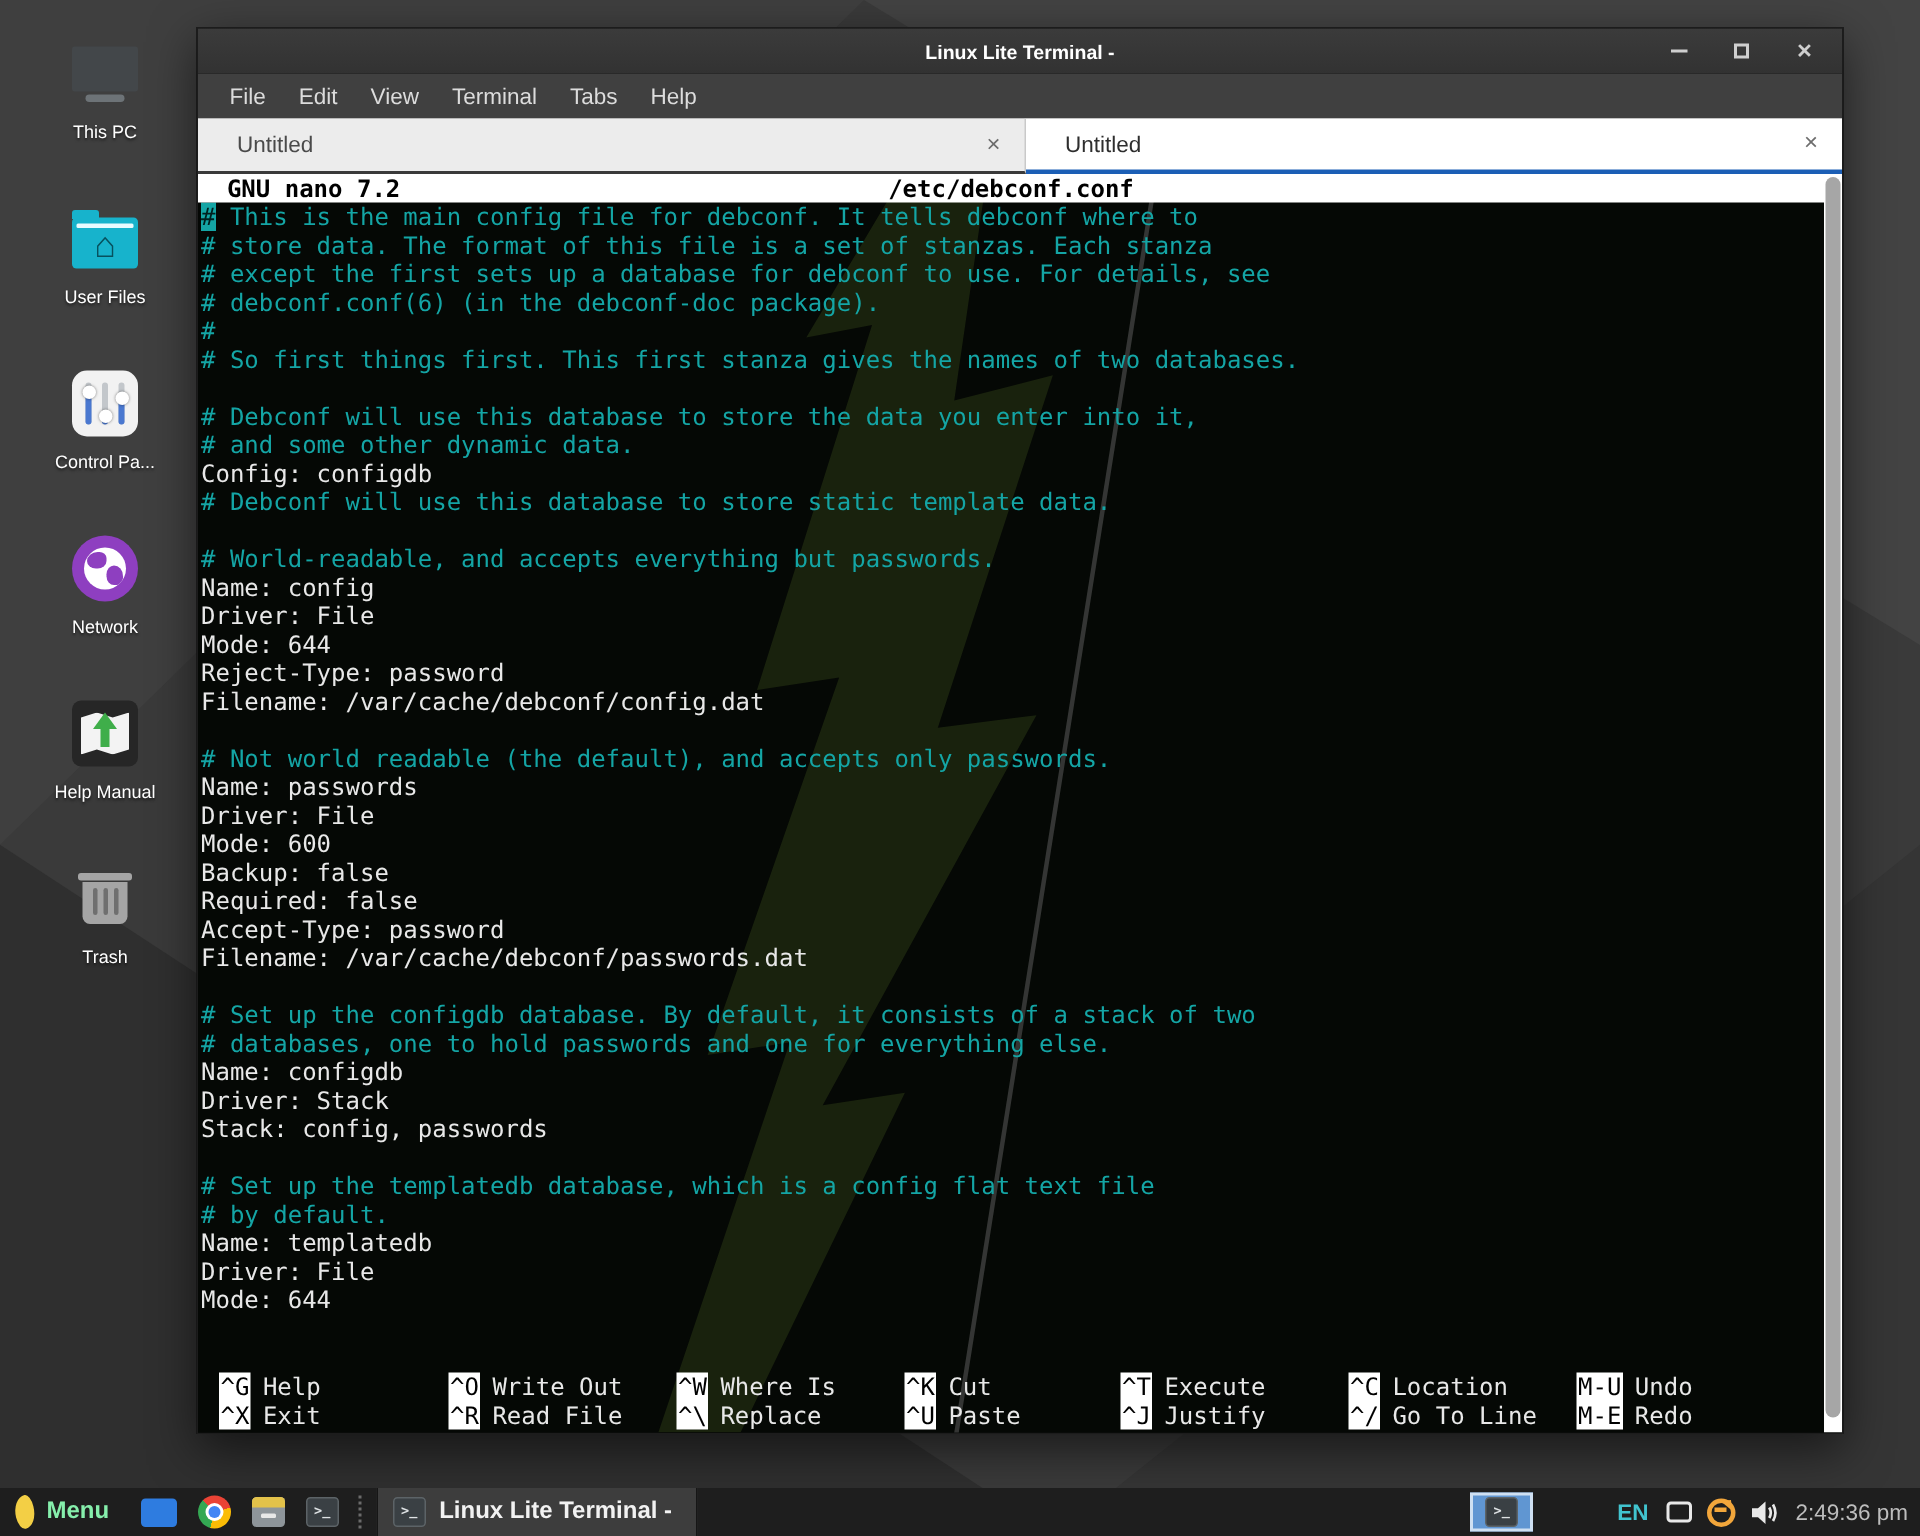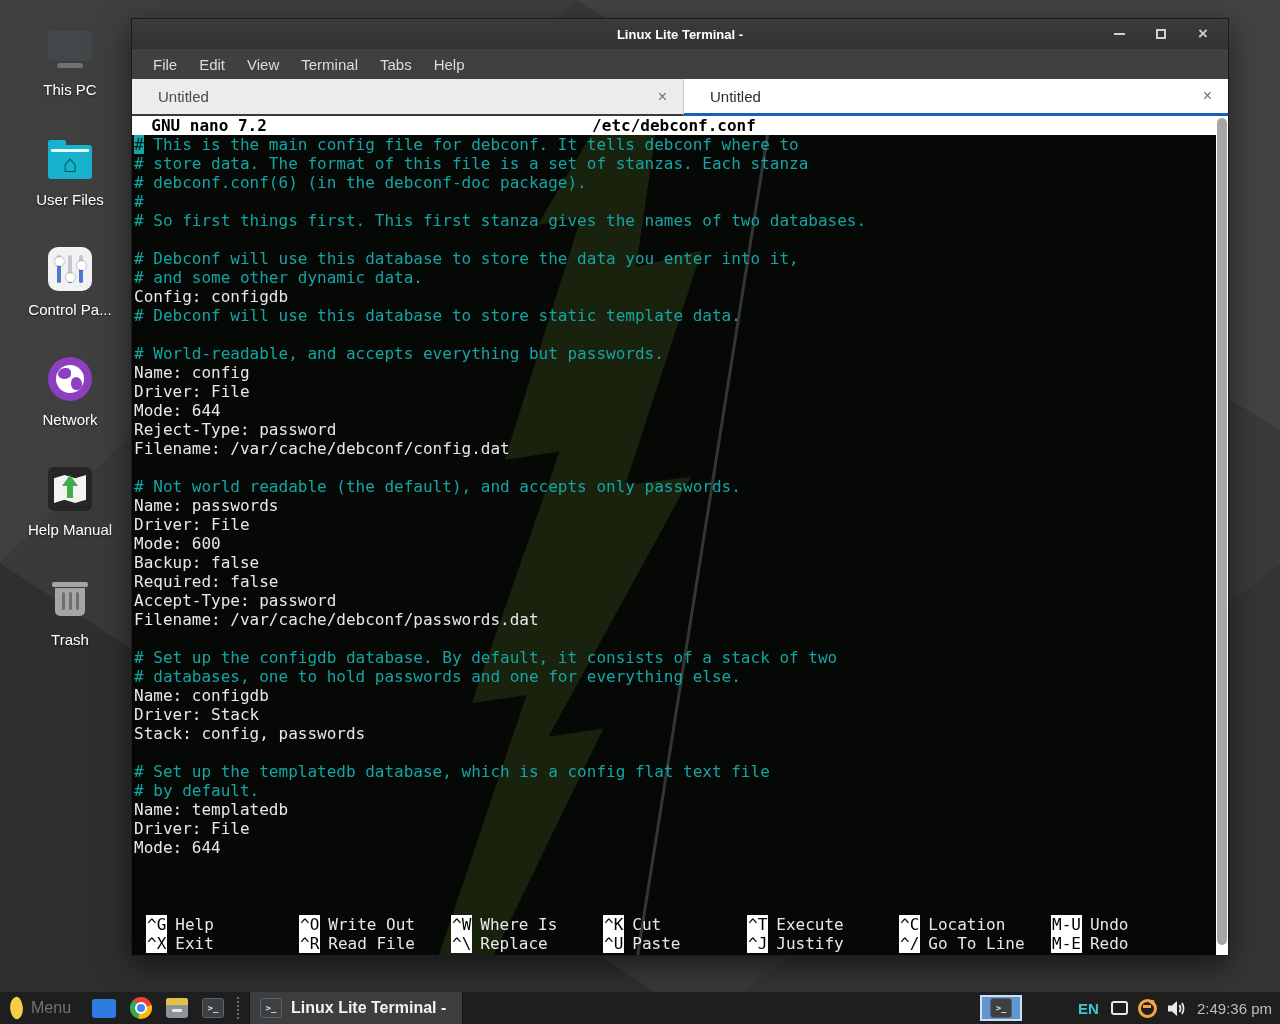--- a/index.html
+++ b/index.html
@@ -12,21 +12,21 @@
   .facet.f1 { clip-path:polygon(45% 0, 100% 0, 100% 42%); background:#434343; }
   .facet.f2 { clip-path:polygon(0 0, 45% 0, 0 55%); background:#3f3f3f; }
   .facet.f3 { clip-path:polygon(0 55%, 55% 100%, 0 100%); background:#2f2f2f; }
   .facet.f4 { clip-path:polygon(55% 100%, 100% 55%, 100% 100%); background:#353535; }
 
   
   .dicons { position:absolute; left:8px; top:24px; width:124px; display:flex;
             flex-direction:column; align-items:center; }
   .dicon { height:110px; width:124px; display:flex; flex-direction:column;
            align-items:center; cursor:default; }
-  .dlabel { margin-top:7px; color:#ffffff; font-size:15px; text-align:center;
+  .dlabel { margin-top:7px; color:#ffffff; font-size:12px; text-align:center;
             text-shadow:0 1px 2px rgba(0,0,0,.6); }
   .ic { height:50px; display:flex; flex-direction:column; align-items:center; justify-content:center; }
 
   .pc-screen { width:44px; height:30px; background:#43474a; border-radius:2px; }
   .pc-base   { width:26px; height:5px; background:#6d7377; border-radius:3px; margin-top:2px; }
 
   .folder { position:relative; width:44px; height:34px; background:#17b3cc; border-radius:3px; margin-top:6px; }
   .folder:before { content:''; position:absolute; top:-5px; left:0; width:18px; height:6px;
                    background:#17b3cc; border-radius:2px 2px 0 0; }
   .folder .stripe { position:absolute; top:4px; left:3px; right:3px; height:3px; background:#e8fbff; border-radius:1px; }
@@ -119,21 +119,21 @@
   .sc-cell { white-space:pre; }
   .sc-key { background:#ffffff; color:#000; padding:0 1px; }
   .sc-label { color:#e8e8e8; margin-left:8px; }
 
   
   .taskbar { position:absolute; left:0; bottom:0; width:1280px; height:32px; background:#1e1e1e;
              display:flex; align-items:center; }
   .tb-left { display:flex; align-items:center; height:100%; }
   .ll-logo { width:13px; height:22px; background:#f3cf45; margin:0 8px 0 10px;
              border-radius:70% 30% 65% 35% / 60% 40% 60% 40%; transform:rotate(-14deg); cursor:pointer; }
-  .menu-label { color:#737373; font-size:16px; font-weight:normal; margin-right:14px; cursor:pointer; }
+  .menu-label { color:#86efac; font-size:16px; font-weight:bold; margin-right:14px; cursor:pointer; }
   .tb-ic { margin:0 7px; cursor:pointer; }
   .tb-blue { width:24px; height:19px; background:#2e7ce0; border-radius:3px; }
   .tb-chrome { width:22px; height:22px; border-radius:50%; position:relative;
                background:conic-gradient(from -45deg,#ea4335 0 33.3%,#fbbc05 0 66.6%,#34a853 0 100%); }
   .tb-chrome:before { content:''; position:absolute; left:5px; top:5px; width:12px; height:12px;
                       border-radius:50%; background:#fff; }
   .tb-chrome:after { content:''; position:absolute; left:7px; top:7px; width:8px; height:8px;
                      border-radius:50%; background:#4285f4; }
   .tb-arch { width:22px; height:20px; border-radius:3px; overflow:hidden; position:relative; background:#8e959a; }
   .tb-arch:before { content:''; position:absolute; top:0; left:0; right:0; height:7px; background:#e3c24a; }
@@ -277,20 +277,21 @@
     <div class="watermark"></div>
     <div class="wline"></div>
     <div class="term-text">
       <div class="nano-header">
         <span class="nh-file">/etc/debconf.conf</span>
         <span class="nh-app">GNU nano 7.2</span>
       </div>
       <div class="nano-lines" id="nano-lines">
           <div class="t-line comment"><span class="cursor">#</span> This is the main config file for debconf. It tells debconf where to</div>
           <div class="t-line comment"># store data. The format of this file is a set of stanzas. Each stanza</div>
+          <div class="t-line comment"># except the first sets up a database for debconf to use. For details, see</div>
           <div class="t-line comment"># debconf.conf(6) (in the debconf-doc package).</div>
           <div class="t-line comment">#</div>
           <div class="t-line comment"># So first things first. This first stanza gives the names of two databases.</div>
           <div class="t-line plain">&nbsp;</div>
           <div class="t-line comment"># Debconf will use this database to store the data you enter into it,</div>
           <div class="t-line comment"># and some other dynamic data.</div>
           <div class="t-line plain">Config: configdb</div>
           <div class="t-line comment"># Debconf will use this database to store static template data.</div>
           <div class="t-line plain">&nbsp;</div>
           <div class="t-line comment"># World-readable, and accepts everything but passwords.</div>

